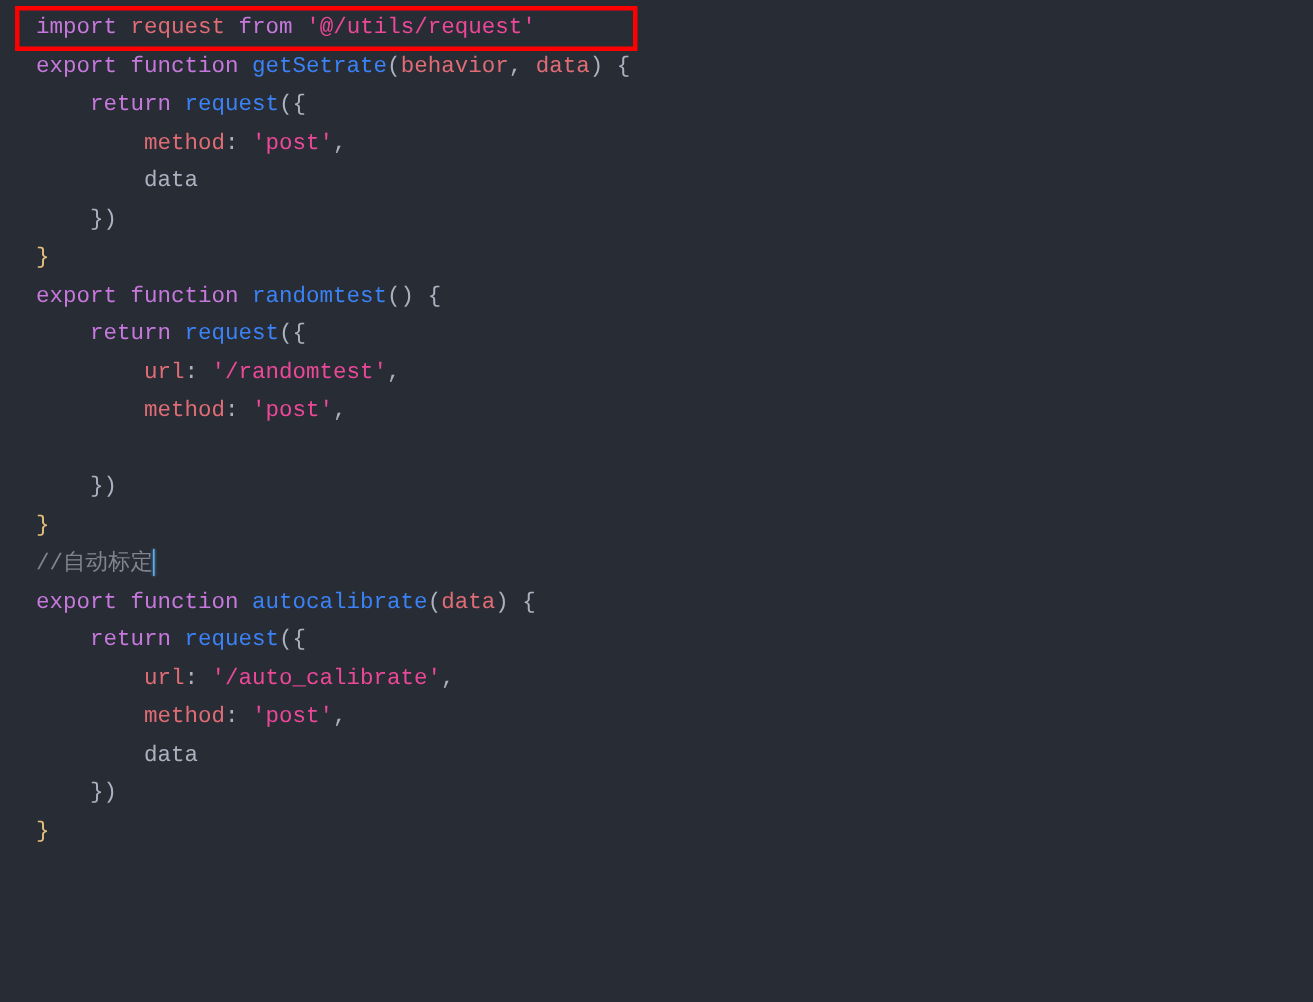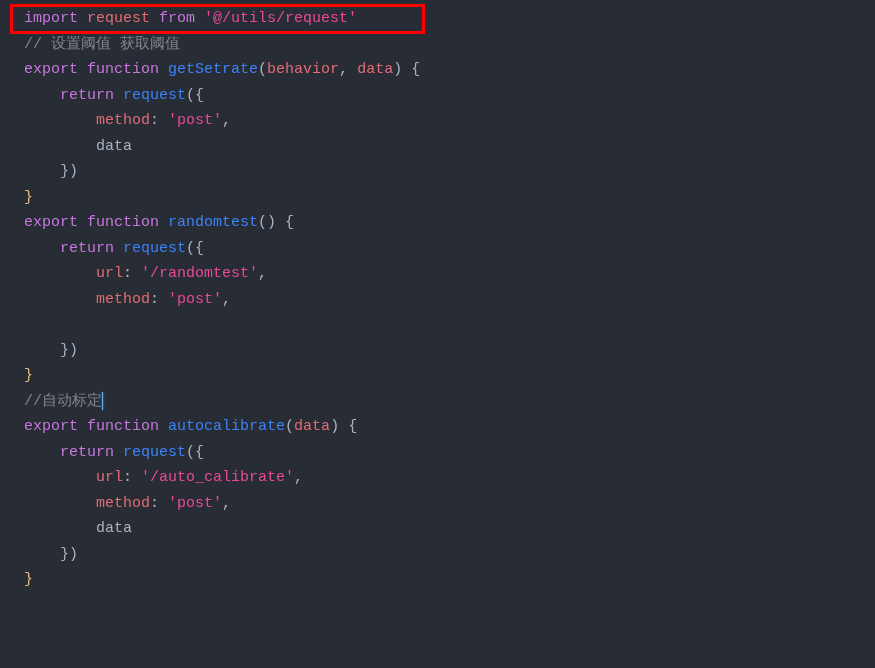--- a/index.html
+++ b/index.html
@@ -47,21 +47,20 @@
 </style>
 </head>
 <body>
 
 <div class="code-container">
 
   <div class="highlight-box"></div>
 
   <div class="line"><span class="kw-purple">import</span> <span class="kw-red">request</span> <span class="kw-purple">from</span> <span class="str-green">'@/utils/request'</span></div>
 
-  <div class="line"><span class="comment">// 设置阈值 获取阈值</span></div>
 
   <div class="line"><span class="kw-purple">export</span> <span class="kw-purple">function</span> <span class="fn-blue">getSetrate</span><span class="punct">(</span><span class="kw-red">behavior</span><span class="punct">,</span> <span class="kw-red">data</span><span class="punct">) {</span></div>
 
 
   <div class="line">    <span class="kw-purple">return</span> <span class="fn-blue">request</span><span class="punct">({</span></div>
 
 
   <div class="line">        <span class="kw-red">method</span><span class="punct">: </span><span class="str-green">'post'</span><span class="punct">,</span></div>
 
   <div class="line">        <span class="ident">data</span></div>

